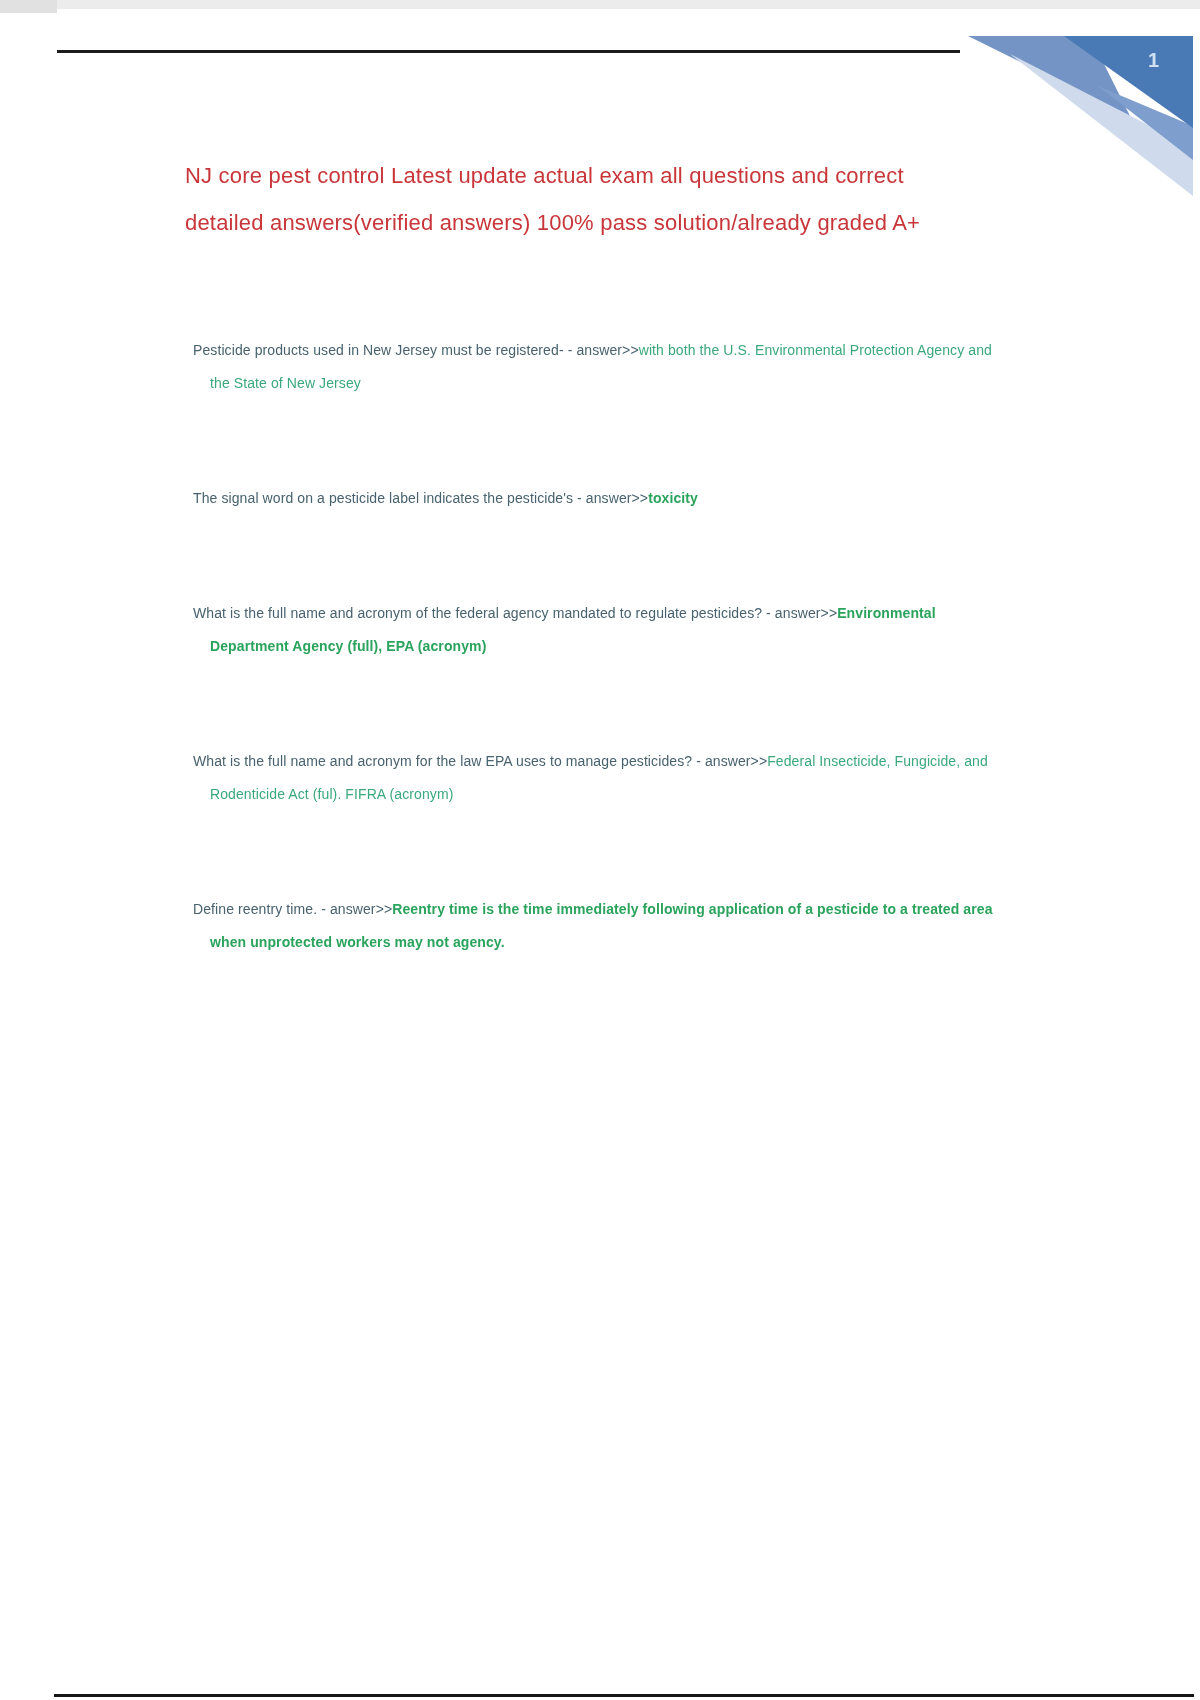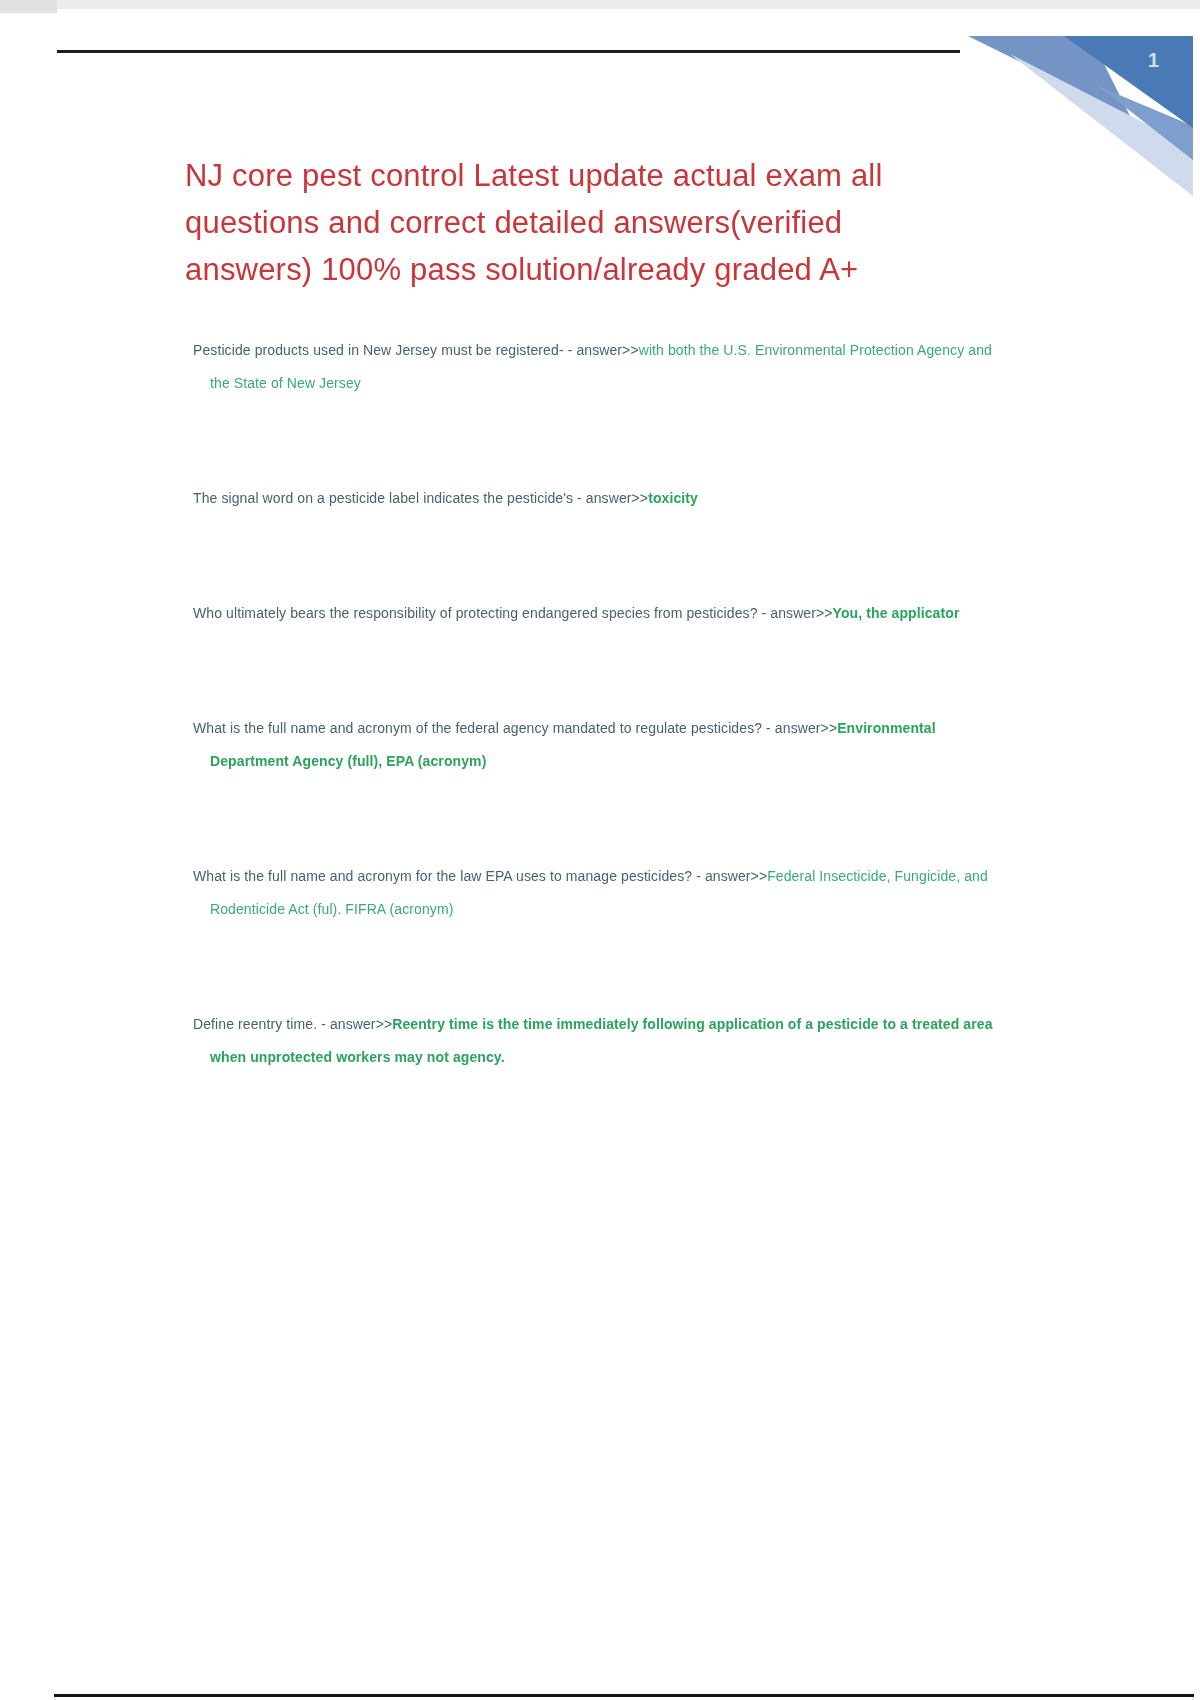--- a/index.html
+++ b/index.html
@@ -39,21 +39,21 @@
   .page-number {
     position:absolute; top:14px; right:34px;
     color:#cfe0f2;
     font-size:20px; font-weight:bold;
     line-height:1;
   }
   .doc-title {
     position:absolute; left:185px; top:152px;
     width:790px;
     color:#c9363a;
-    font-size:31px;
+    font-size:22px;
     line-height:47px;
     font-weight:normal;
     letter-spacing:0.2px;
   }
   .qa-list {
     position:absolute; left:193px; top:334px;
     width:805px;
   }
   .qa {
     font-size:14px;
@@ -85,21 +85,20 @@
       <polygon points="104,0 233,0 233,92" fill="#4a7ab5"></polygon>
     </svg>
     <span class="page-number">1</span>
   </div>
 
   <h1 class="doc-title">NJ core pest control Latest update actual exam all questions and correct detailed answers(verified answers) 100% pass solution/already graded A+</h1>
 
   <div class="qa-list">
     <p class="qa"><span class="q">Pesticide products used in New Jersey must be registered- - answer&gt;&gt;</span><span class="ans">with both the U.S. Environmental Protection Agency and the State of New Jersey</span></p>
     <p class="qa"><span class="q">The signal word on a pesticide label indicates the pesticide's - answer&gt;&gt;</span><span class="ans bold">toxicity</span></p>
-    <p class="qa"><span class="q">Who ultimately bears the responsibility of protecting endangered species from pesticides? - answer&gt;&gt;</span><span class="ans bold">You, the applicator</span></p>
     <p class="qa"><span class="q">What is the full name and acronym of the federal agency mandated to regulate pesticides? - answer&gt;&gt;</span><span class="ans bold">Environmental Department Agency (full), EPA (acronym)</span></p>
     <p class="qa"><span class="q">What is the full name and acronym for the law EPA uses to manage pesticides? - answer&gt;&gt;</span><span class="ans">Federal Insecticide, Fungicide, and Rodenticide Act (ful). FIFRA (acronym)</span></p>
     <p class="qa"><span class="q">Define reentry time. - answer&gt;&gt;</span><span class="ans bold">Reentry time is the time immediately following application of a pesticide to a treated area when unprotected workers may not agency.</span></p>
   </div>
 
   <div class="footer-rule"></div>
 
 </div>
 
 </body></html>

